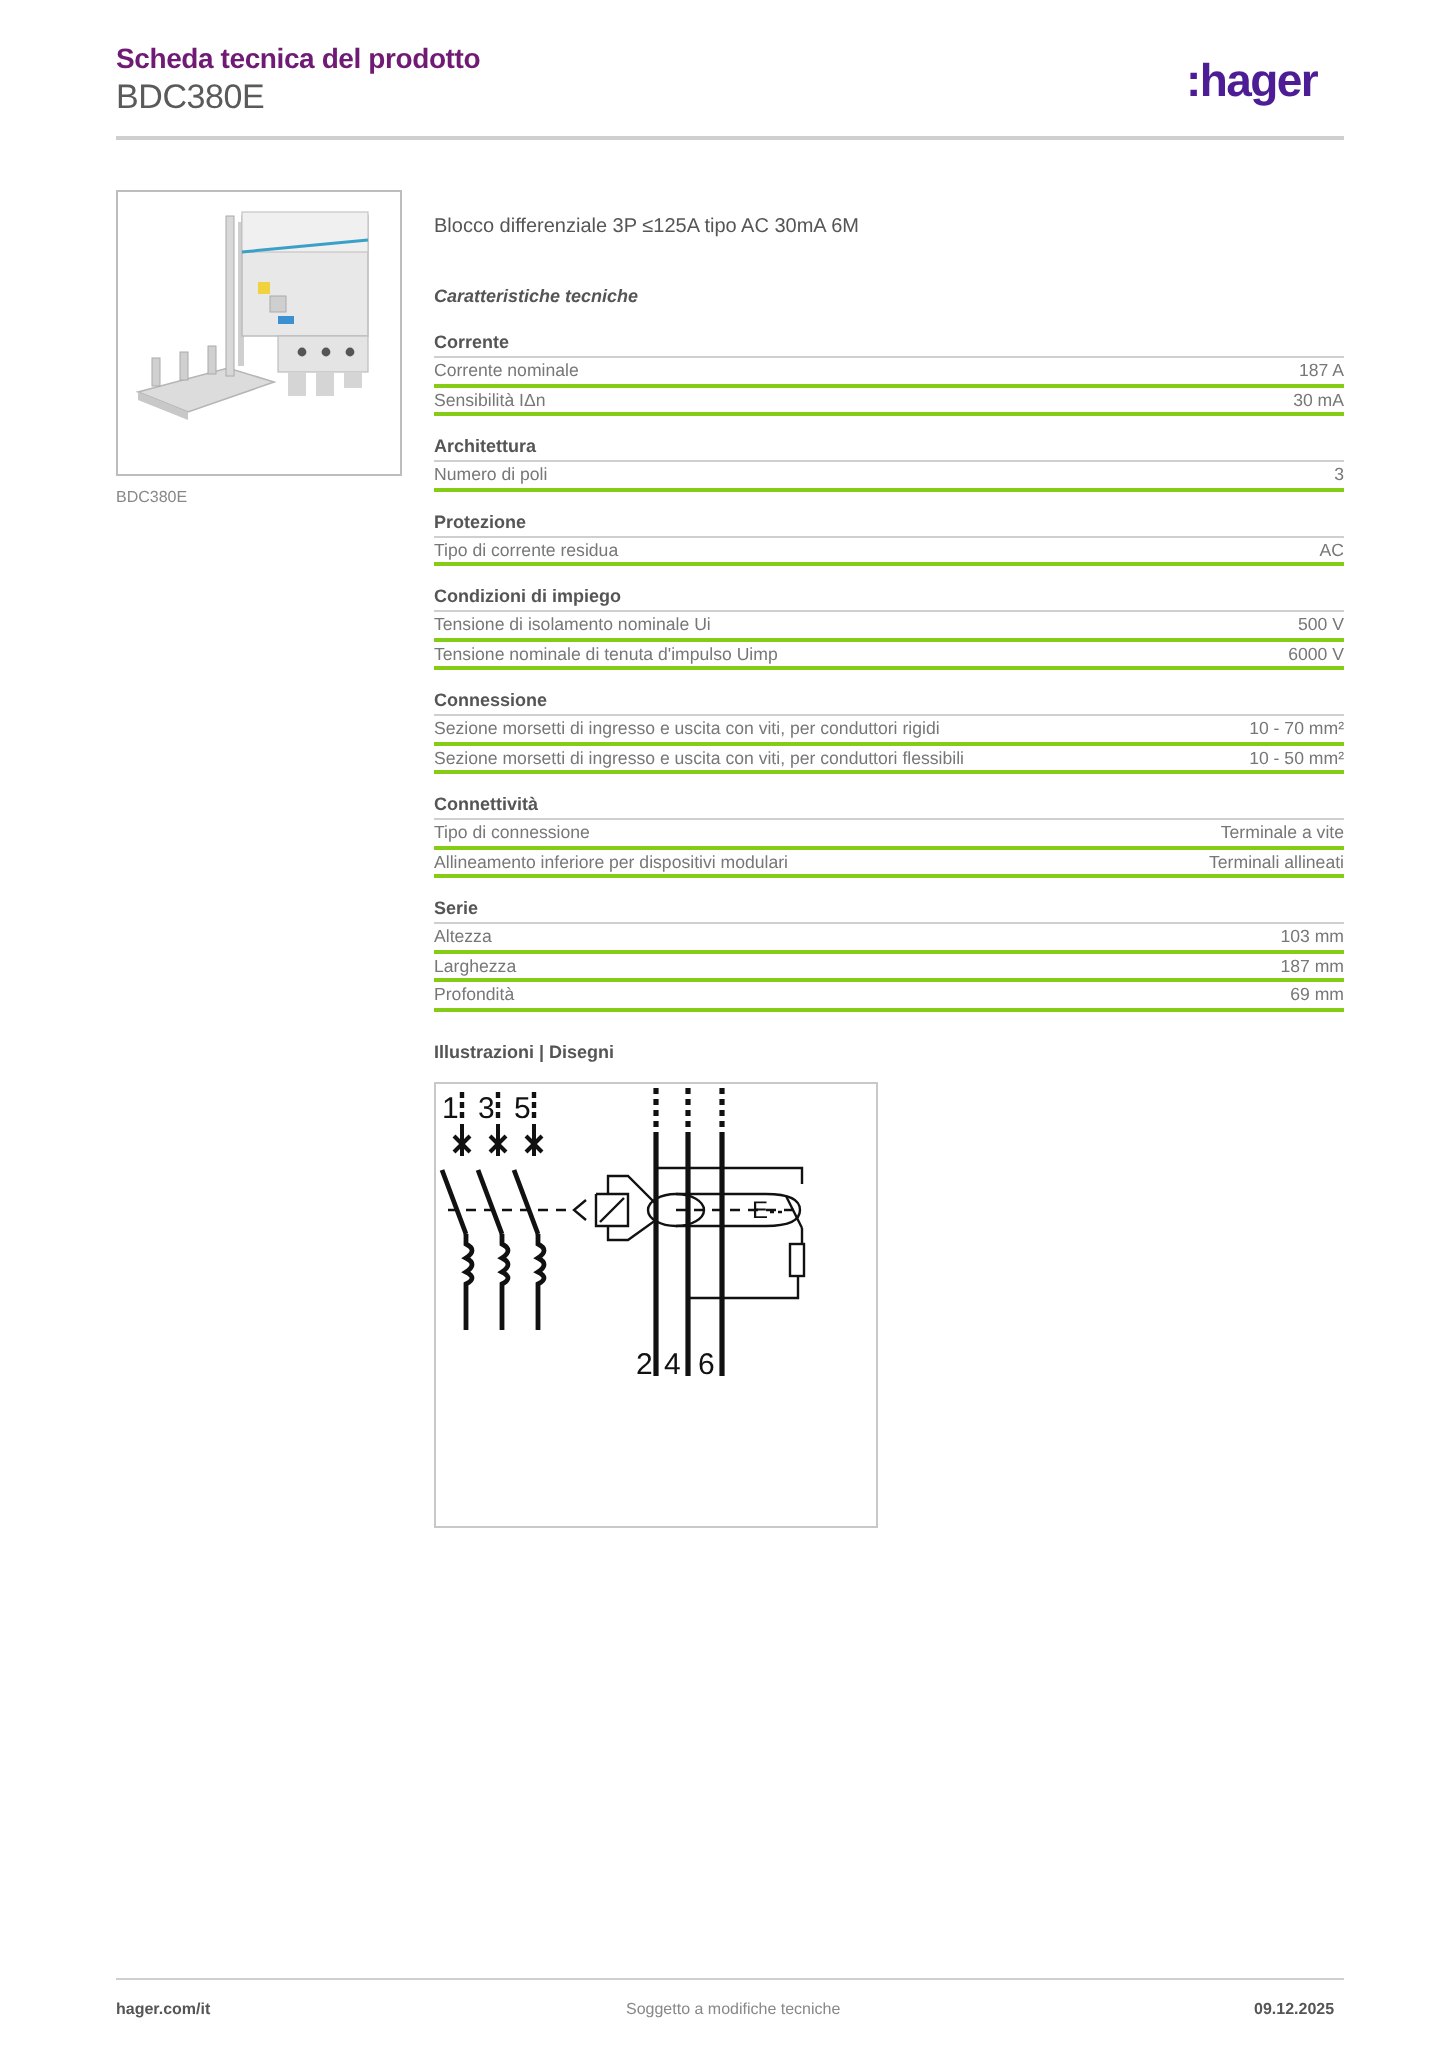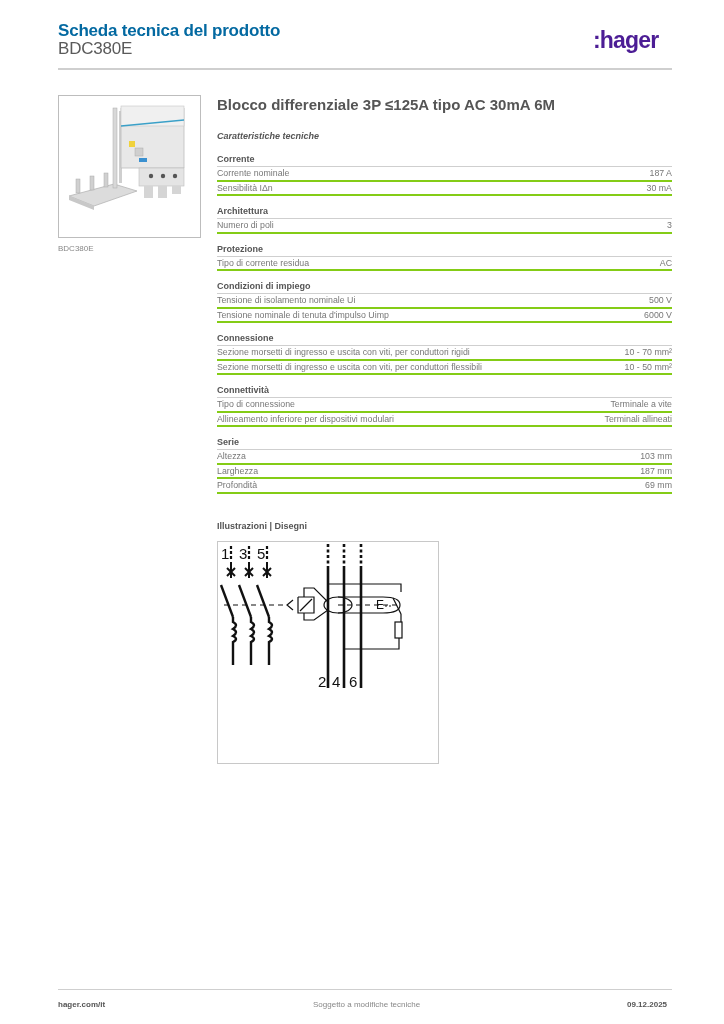--- a/index.html
+++ b/index.html
@@ -5,21 +5,21 @@
     * { box-sizing: border-box; margin: 0; padding: 0; }
     html, body { width: 724px; height: 1024px; background: #ffffff; }
     body {
       position: relative;
       font-family: "Liberation Sans", "DejaVu Sans", sans-serif;
       color: #555;
       overflow: hidden;
     }
     .header-title {
       position: absolute; left: 58px; top: 21px;
-      font-size: 17px; font-weight: bold; color: #0369a1;
+      font-size: 14px; font-weight: bold; color: #701a75;
       letter-spacing: -0.2px;
     }
     .header-subtitle {
       position: absolute; left: 58px; top: 39px;
       font-size: 17px; color: #5a5a5a; letter-spacing: -0.2px;
     }
     .logo {
       position: absolute; left: 593px; top: 29px;
       font-size: 23px; font-weight: bold; color: #4c1d95;
       letter-spacing: -0.8px; line-height: 1;
@@ -33,21 +33,21 @@
       border: 1px solid #bdbdbd; background: #fff;
     }
     .product-caption {
       position: absolute; left: 58px; top: 244px;
       font-size: 8px; color: #888;
     }
     .content {
       position: absolute; left: 217px; top: 96px; width: 455px;
     }
     .product-desc {
-      font-size: 15px; font-weight: bold; color: #555; height: 35px;
+      font-size: 10px; font-weight: normal; color: #555; height: 35px; margin-top: 12px;
     }
     .tech-title {
       font-size: 9px; font-weight: bold; color: #555; height: 23px; font-style: italic;
     }
     .group { margin-bottom: 10px; }
     .group-title {
       font-size: 9px; font-weight: bold; color: #555;
       border-bottom: 1.5px solid #cfcfcf; padding-bottom: 1px; height: 13px;
       line-height: 11px;
     }

